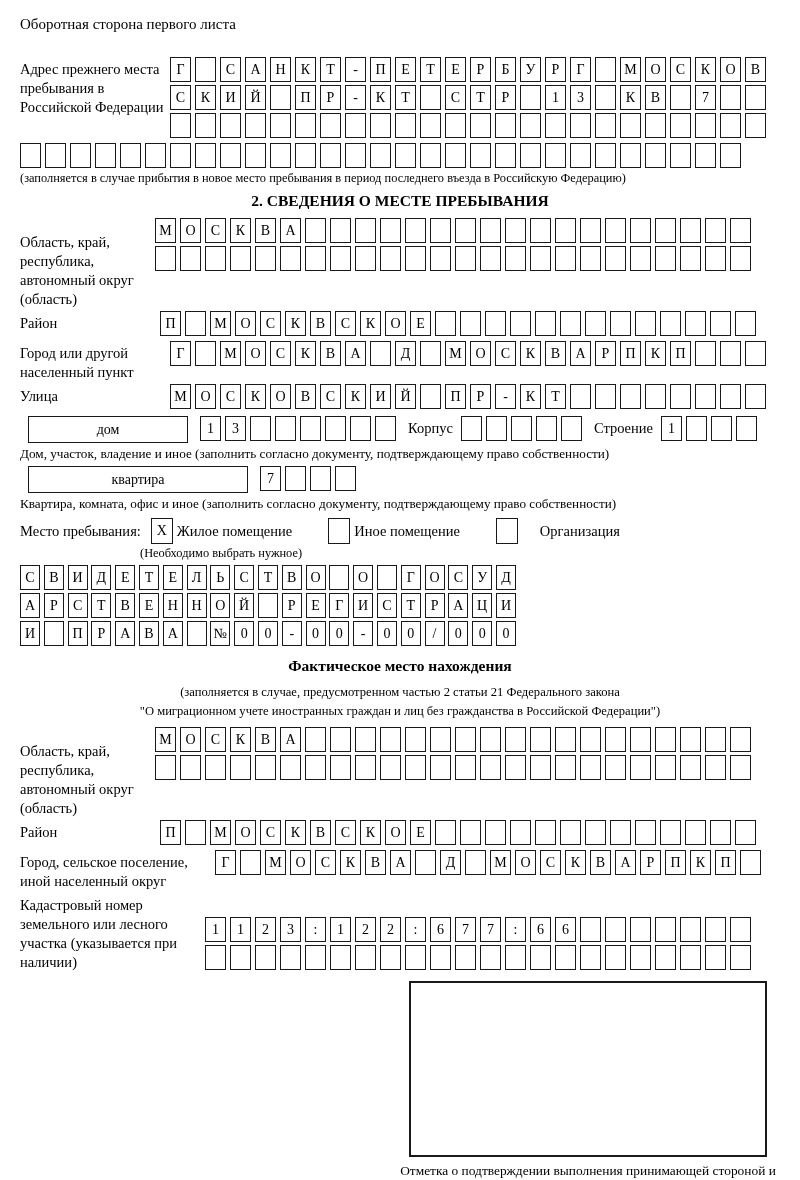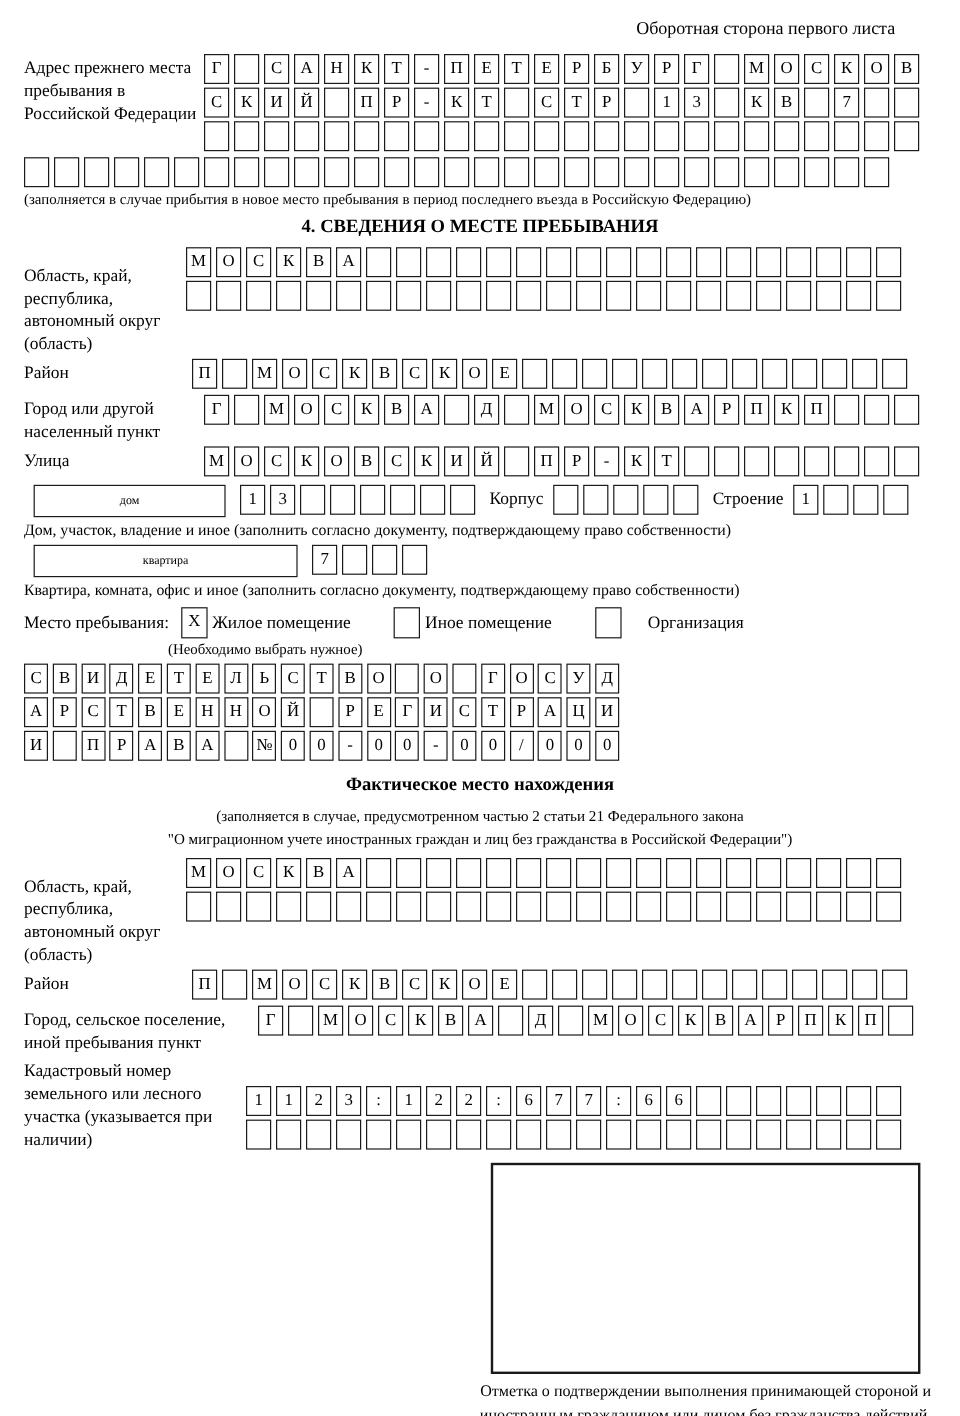--- a/index.html
+++ b/index.html
@@ -4,21 +4,21 @@
 <style>
   * { box-sizing: border-box; margin: 0; padding: 0; }
   html,body { background:#fff; }
   body {
     width: 800px; min-height: 1180px; margin: 0 auto;
     font-family: "Liberation Serif", "DejaVu Serif", serif;
     color:#000;
   }
   .page { padding: 16px 20px 10px 20px; }
 
-  .hdr { text-align: right; padding-right: 34px; font-size: 15px; margin-bottom: 12px; }
+  .hdr { text-align: left; padding-right: 34px; font-size: 15px; margin-bottom: 24px; }
 
   .frow { display:flex; align-items:flex-start; margin-bottom: 2px; }
   .lbl { font-size: 14.5px; line-height: 19px; padding-top: 3px; }
   .lbl.w150 { width:150px; }
   .lbl.w135 { width:135px;margin-top:12px; }
   .lbl.w140 { width:140px; }
   .lbl.w195 { width:195px; }
   .lbl.w250 { width:250px; }
   .lbl.w185 { width:185px; }
 
@@ -30,21 +30,21 @@
     font-size:14px; line-height:1; flex:0 0 auto;
     font-family:"Liberation Serif", serif;
   }
   .cells--doc .cell { width:20px; margin-right:3.8px; }
 
   .note { font-size:12.4px; margin:2px 0 4px 0; }
   .sect-title { text-align:center; font-weight:bold; font-size:15.5px; margin:6px 0 8px 0; }
 
   .namedbox {
     border:1.8px solid #1a1a1a; height:27px; display:flex; align-items:center;
-    justify-content:center; font-size:10px; flex:0 0 auto;
+    justify-content:center; font-size:14px; flex:0 0 auto;
   }
   .inlab { font-size:14.5px; padding:4px 8px 0 8px; flex:0 0 auto; }
 
   .chk-row { display:flex; align-items:center; margin-top:6px; }
   .chk-row .lbl-inline { font-size:14.5px; margin-right:10px; }
   .chk-cell .cell { width:22px; height:26px; }
   .gap26 { width:26px; flex:0 0 auto; }
   .gap18 { width:18px; flex:0 0 auto; }
 
   .fact-note { text-align:center; font-size:12.6px; line-height:19px; }
@@ -172,21 +172,21 @@
       <div class="cell"></div>
       <div class="cell"></div>
       <div class="cell"></div>
       <div class="cell"></div>
       <div class="cell"></div>
       <div class="cell"></div>
       <div class="cell"></div>
     </div>
   <div class="note">(заполняется в случае прибытия в новое место пребывания в период последнего въезда в Российскую Федерацию)</div>
 
-  <div class="sect-title">4. СВЕДЕНИЯ О МЕСТЕ ПРЕБЫВАНИЯ</div>
+  <div class="sect-title">2. СВЕДЕНИЯ О МЕСТЕ ПРЕБЫВАНИЯ</div>
 
   <div class="frow">
     <div class="lbl w135">Область, край, республика, автономный округ (область)</div>
     <div>
       <div class="cells">
           <div class="cell">М</div>
           <div class="cell">О</div>
           <div class="cell">С</div>
           <div class="cell">К</div>
           <div class="cell">В</div>
@@ -552,21 +552,21 @@
         <div class="cell"></div>
         <div class="cell"></div>
         <div class="cell"></div>
         <div class="cell"></div>
         <div class="cell"></div>
         <div class="cell"></div>
       </div>
   </div>
 
   <div class="frow">
-    <div class="lbl w195">Город, сельское поселение, иной пребывания пункт</div>
+    <div class="lbl w195">Город, сельское поселение, иной населенный округ</div>
     <div class="cells">
         <div class="cell">Г</div>
         <div class="cell"></div>
         <div class="cell">М</div>
         <div class="cell">О</div>
         <div class="cell">С</div>
         <div class="cell">К</div>
         <div class="cell">В</div>
         <div class="cell">А</div>
         <div class="cell"></div>

